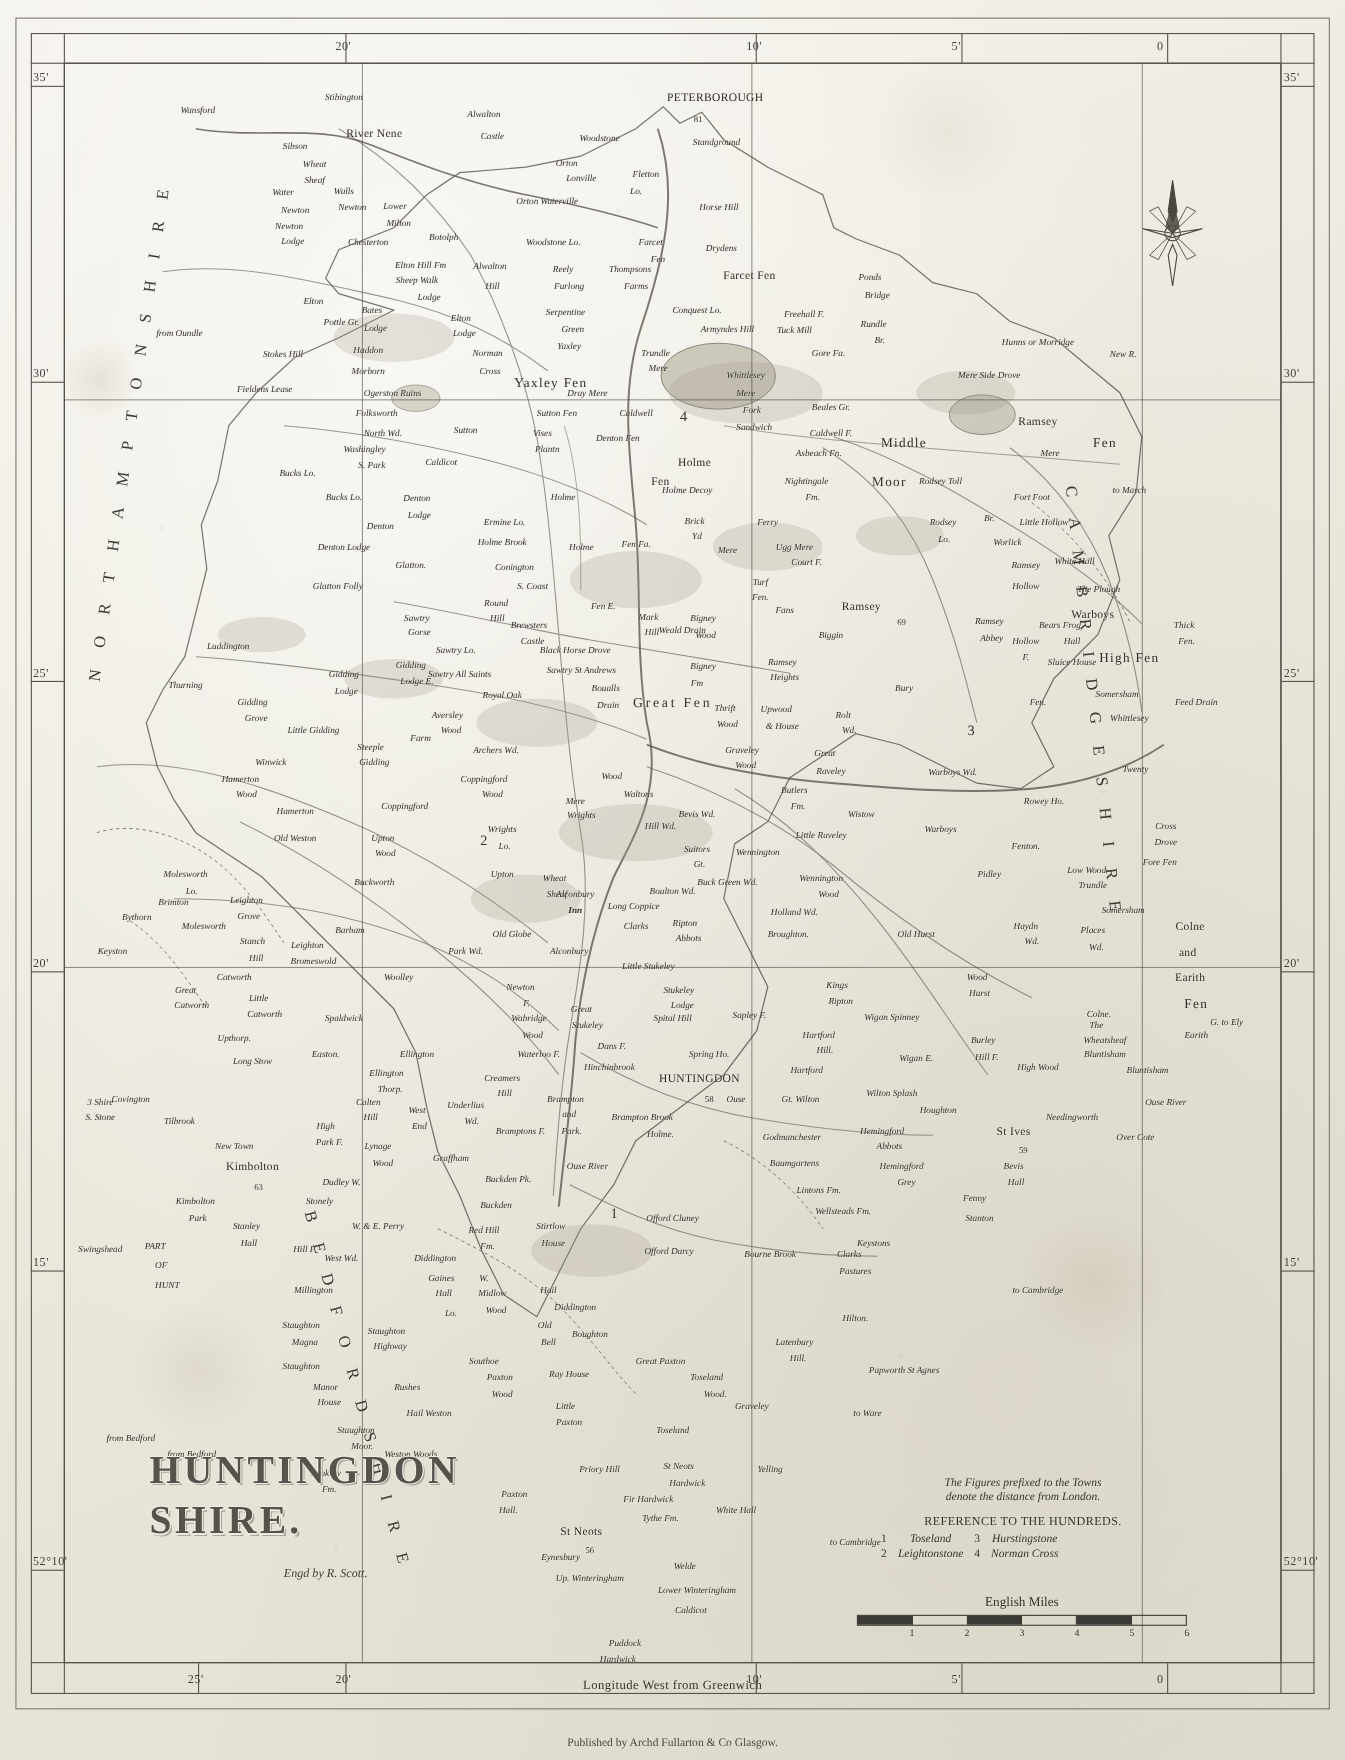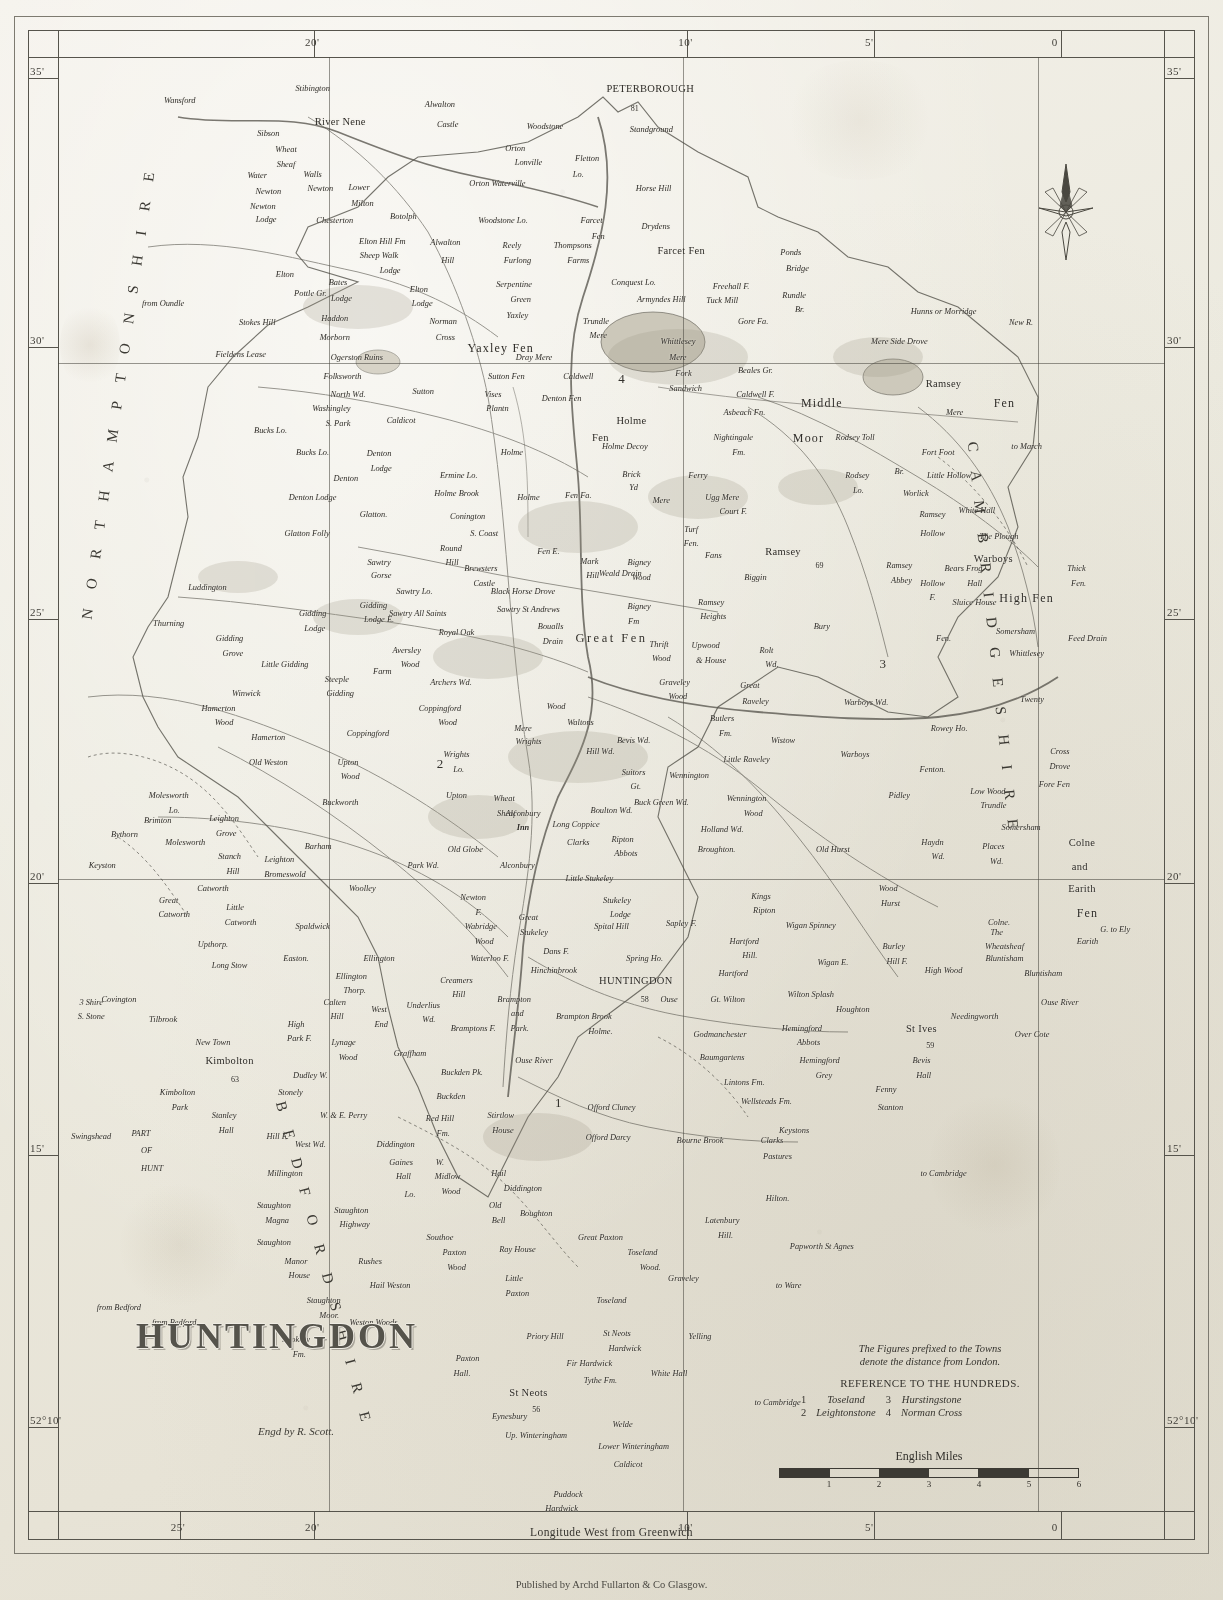--- a/index.html
+++ b/index.html
@@ -781,20 +781,21 @@
         <path d="M12,30 L33,50 L20,26 Z" fill="none" stroke-width=".8"></path>
         <path d="M54,30 L33,50 L46,26 Z" fill="none" stroke-width=".8"></path>
         <path d="M12,70 L33,50 L20,74 Z" fill="none" stroke-width=".8"></path>
         <path d="M54,70 L33,50 L46,74 Z" fill="none" stroke-width=".8"></path>
       </g>
     </svg>
   </div>
 
   <div id="title">
     <div class="title-line l1">HUNTINGDON</div>
+    <div class="title-line l2">SHIRE.</div>
   </div>
   <div id="engraver">Engd by R. Scott.</div>
 
   <div id="refblock">
     <div id="refnote">
       <div>The Figures prefixed to the Towns</div>
       <div>denote the distance from London.</div>
     </div>
     <div id="reftitle">REFERENCE TO THE HUNDREDS.</div>
     <table id="reftable">

